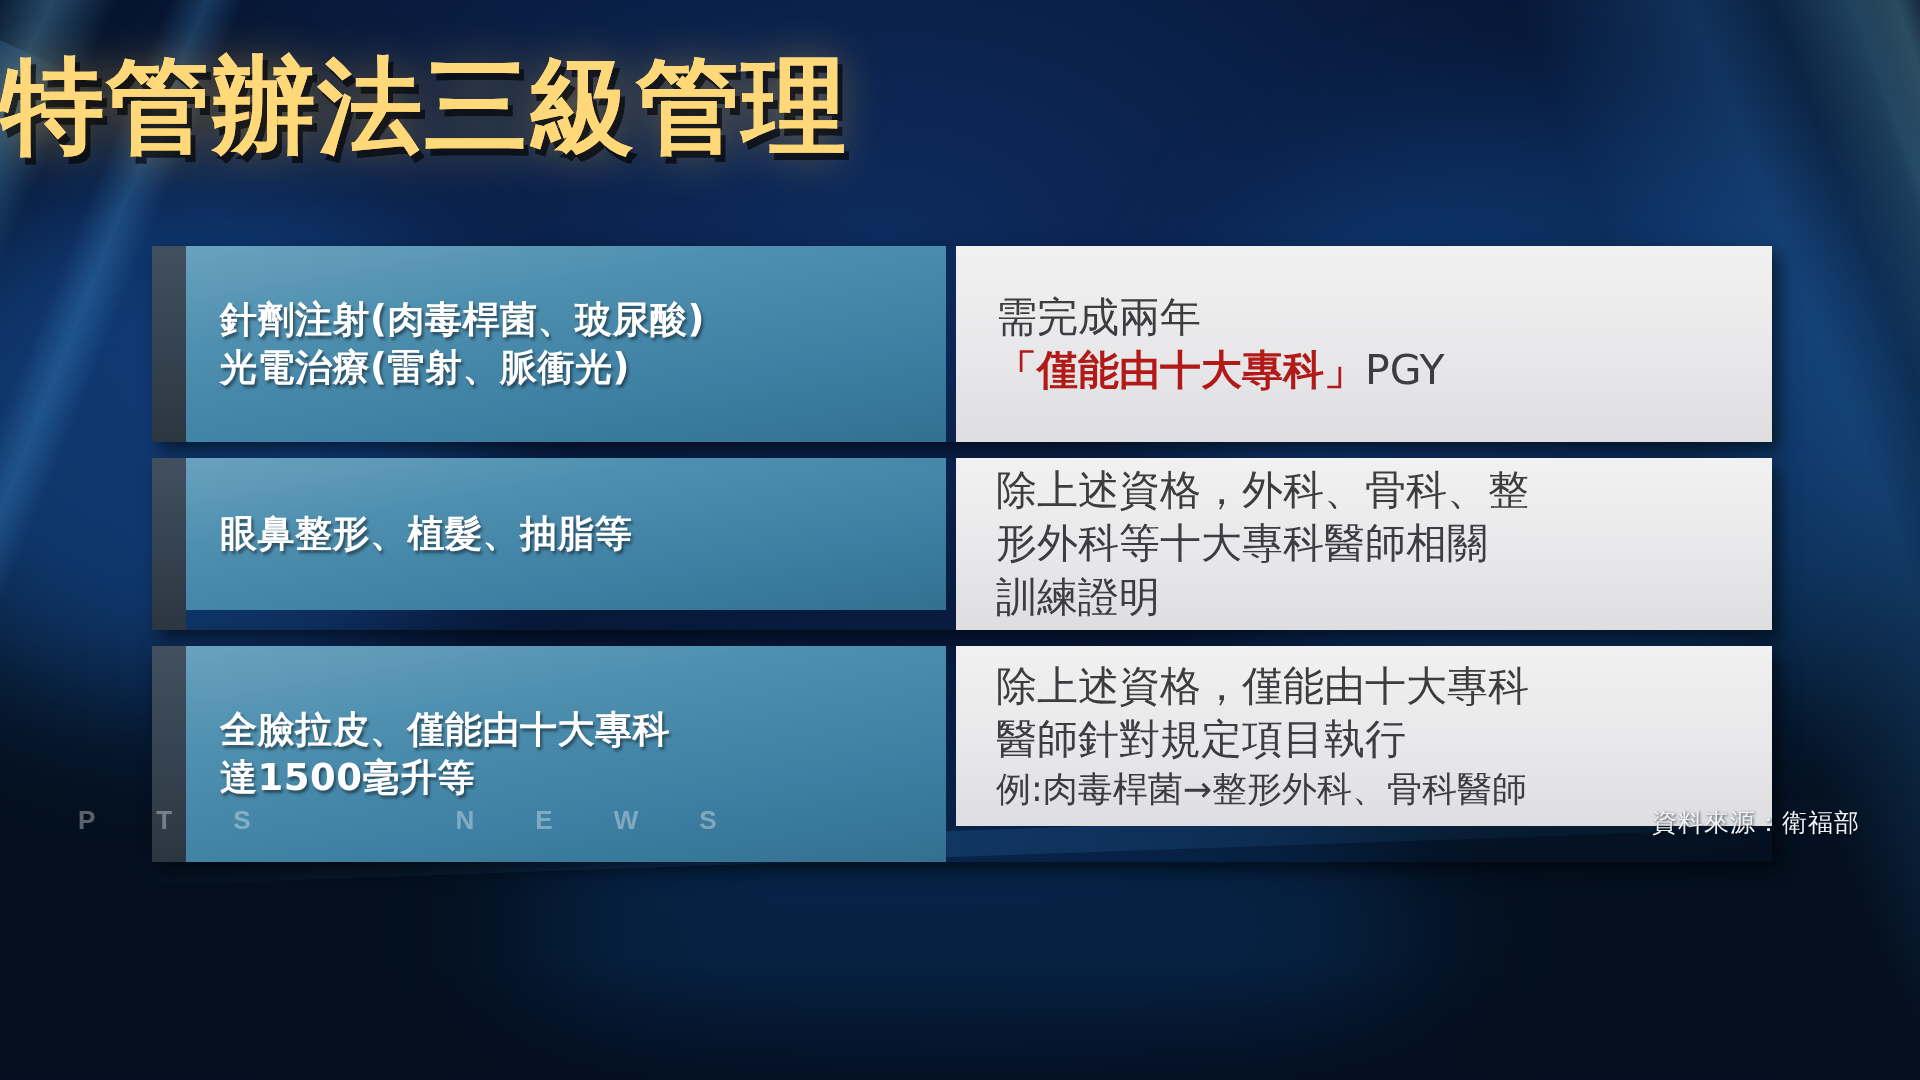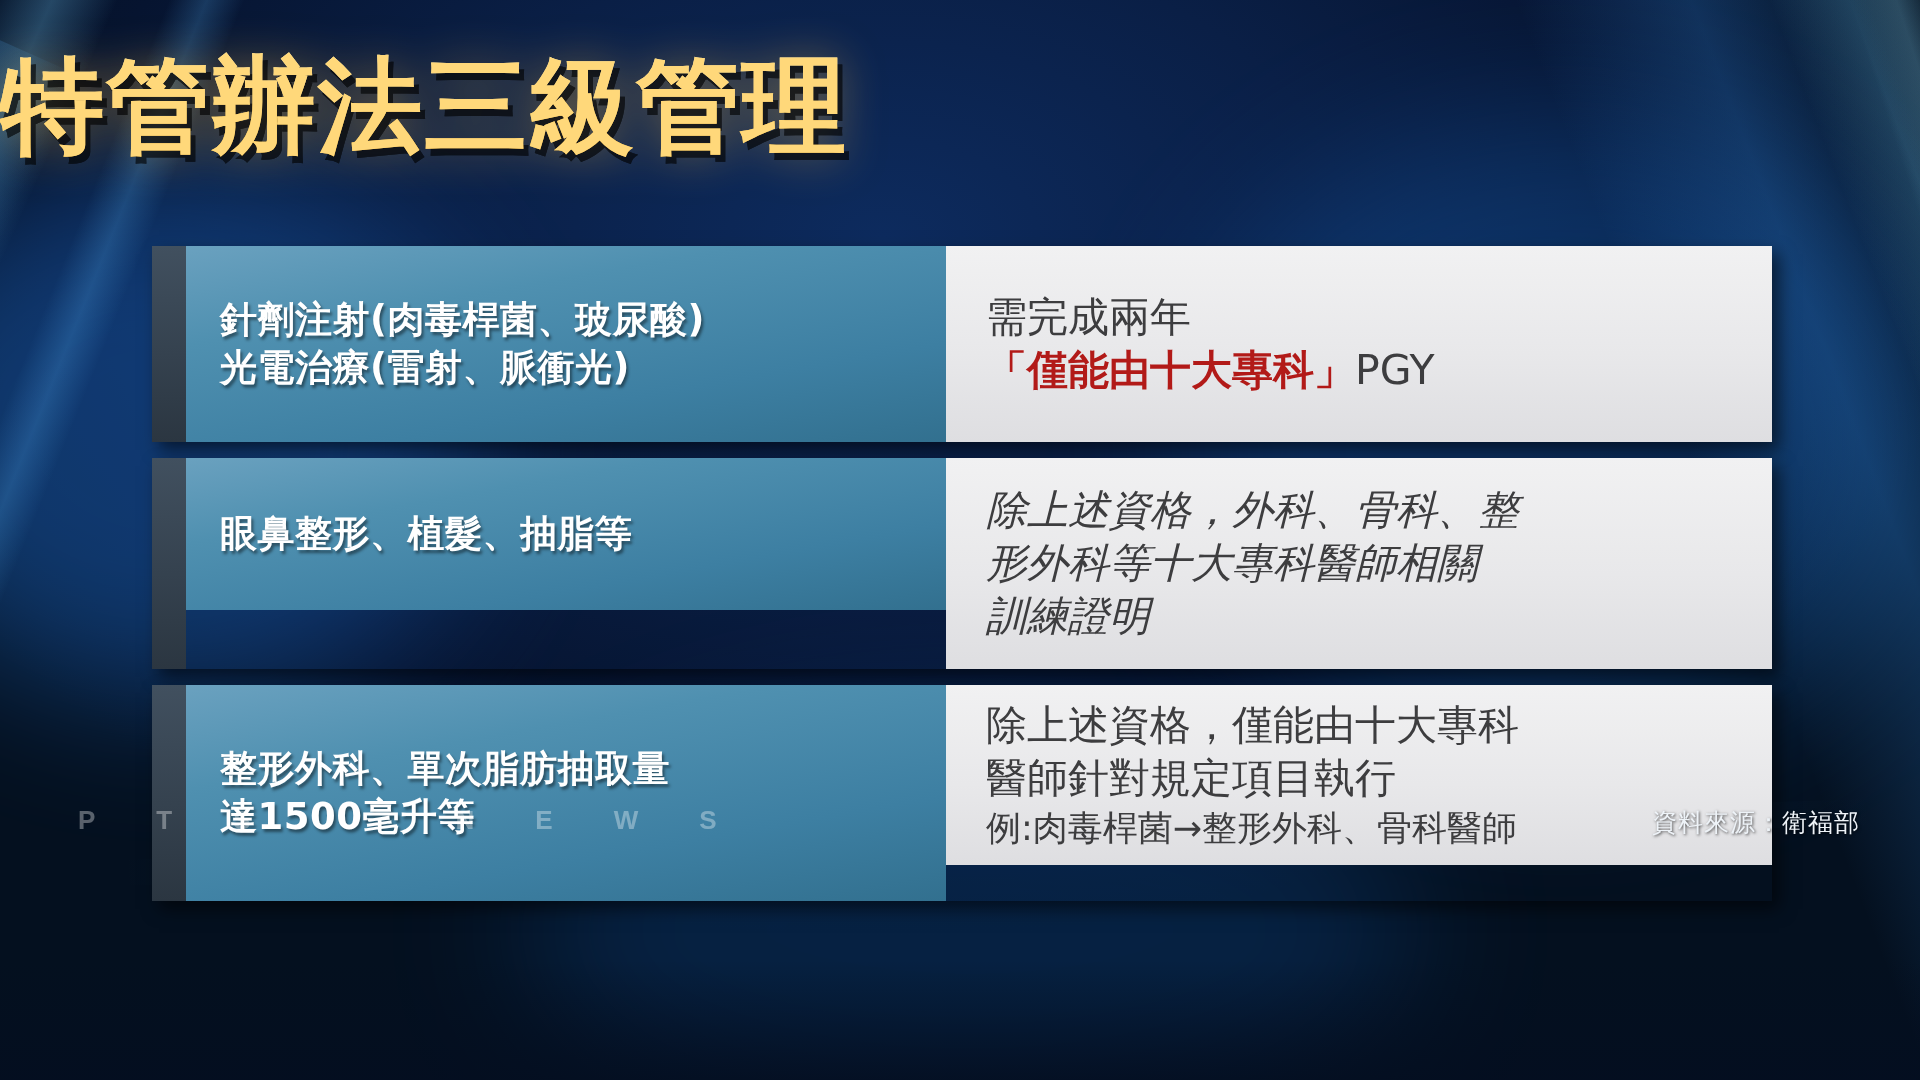--- a/index.html
+++ b/index.html
@@ -51,34 +51,35 @@
     font-weight:bold;font-size:37px;line-height:1.30;letter-spacing:.5px;
     text-shadow:2px 3px 3px rgba(0,0,0,.45);
   }
   .right{
     flex:1 1 auto;
     background:linear-gradient(180deg,#f1f1f2 0%,#e8e8ea 55%,#dedee1 100%);
     color:#3a3a3c;
     display:flex;align-items:center;
     padding:0 22px 0 40px;
     box-sizing:border-box;
+    margin-left:10px;
   }
   .right .txt{
     font-family:"DejaVu Sans","Liberation Sans",sans-serif;
     font-weight:normal;font-size:41px;line-height:1.30;letter-spacing:0px;
     color:#3d3d3f;
   }
   .right .ex{font-size:35px;}
   .hl{color:#b21a18;font-weight:bold;}
   .pgy{color:#3d3d3f;font-weight:normal;}
 
   .r1 .left{height:196px;}
   .r1 .right{height:196px;}
   .r2 .left{height:152px;}
-  .r2 .right{height:211px;font-style:italic;}
+  .r2 .right{height:172px;}
   .r3 .left{height:216px;}
   .r3 .right{height:180px;}
 
   
   #watermark{
     position:absolute;left:78px;top:805px;z-index:6;
     font-family:"Liberation Sans",sans-serif;
     font-weight:bold;font-size:26px;letter-spacing:3px;
     color:rgba(255,255,255,.34);
     display:flex;gap:58px;
@@ -145,21 +146,21 @@
         <div>形外科等十大專科醫師相關</div>
         <div>訓練證明</div>
       </div>
     </div>
   </div>
 
   <div class="row r3">
     <div class="tab"></div>
     <div class="left">
       <div class="txt">
-        <div>整形外科、單次脂肪抽取量</div>
+        <div>全臉拉皮、僅能由十大專科</div>
         <div>達1500毫升等</div>
       </div>
     </div>
     <div class="right">
       <div class="txt">
         <div>除上述資格，僅能由十大專科</div>
         <div>醫師針對規定項目執行</div>
         <div class="ex">例:肉毒桿菌→整形外科、骨科醫師</div>
       </div>
     </div>

